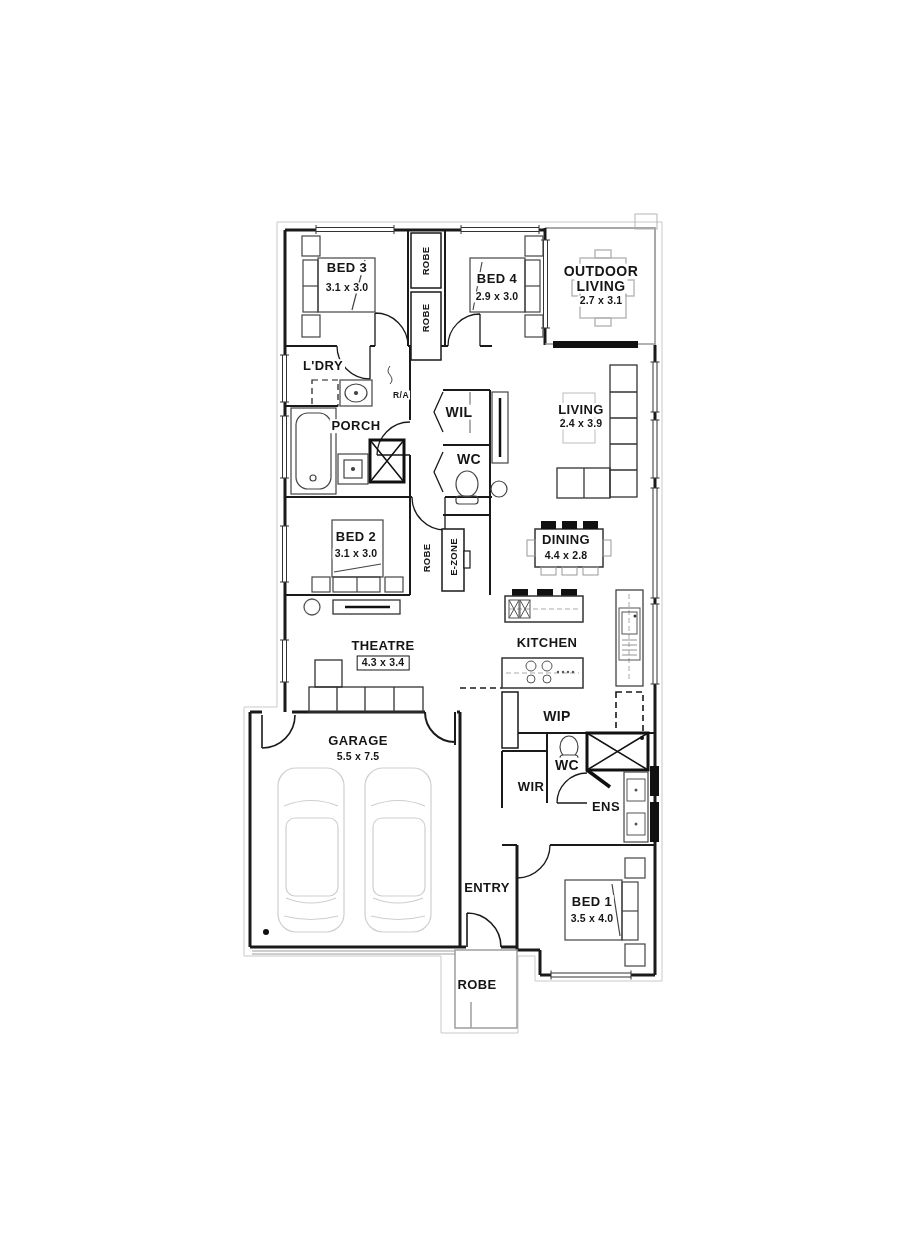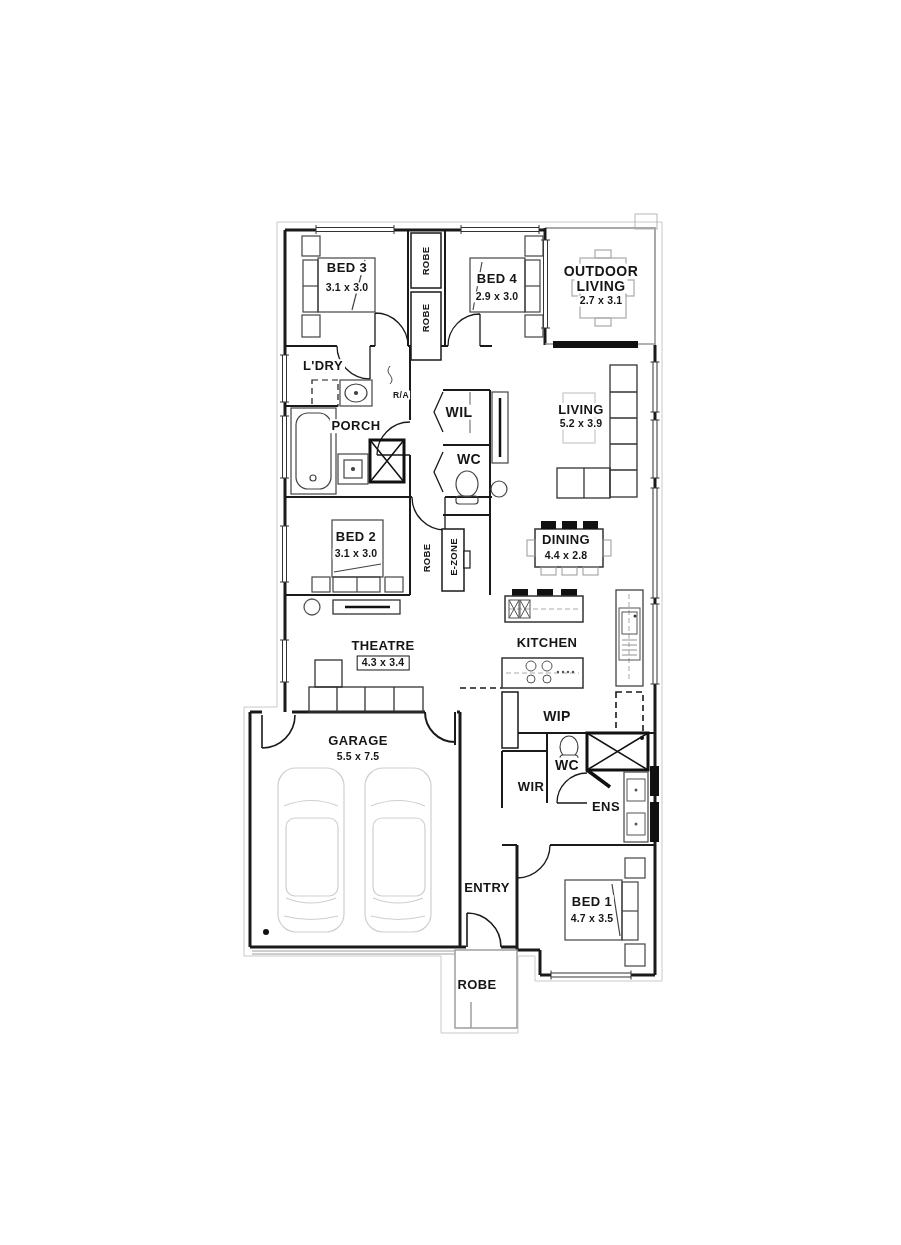--- a/index.html
+++ b/index.html
@@ -310,21 +310,21 @@
 <div class="lbl mid" style="left:601px;top:286px">LIVING</div>
 <div class="lbl dims" style="left:601px;top:301px">2.7 x 3.1</div>
 
 <div class="lbl" style="left:323px;top:366px">L'DRY</div>
 <div class="lbl tiny" style="left:401px;top:379px">R/A</div>
 <div class="lbl" style="left:356px;top:426px">PORCH</div>
 <div class="lbl mid" style="left:459px;top:412px">WIL</div>
 <div class="lbl mid" style="left:469px;top:459px">WC</div>
 
 <div class="lbl" style="left:581px;top:410px">LIVING</div>
-<div class="lbl dims" style="left:581px;top:424px">5.2 x 3.9</div>
+<div class="lbl dims" style="left:581px;top:424px">2.4 x 3.9</div>
 
 <div class="lbl" style="left:356px;top:537px">BED 2</div>
 <div class="lbl dims" style="left:356px;top:554px">3.1 x 3.0</div>
 
 <div class="lbl vert" style="left:427px;top:558px">ROBE</div>
 <div class="lbl vert" style="left:454px;top:557px">E-ZONE</div>
 
 <div class="lbl" style="left:566px;top:540px">DINING</div>
 <div class="lbl dims" style="left:566px;top:556px">4.4 x 2.8</div>
 
@@ -336,17 +336,17 @@
 
 <div class="lbl" style="left:358px;top:741px">GARAGE</div>
 <div class="lbl dims" style="left:358px;top:757px">5.5 x 7.5</div>
 
 <div class="lbl mid" style="left:567px;top:765px">WC</div>
 <div class="lbl" style="left:531px;top:787px">WIR</div>
 <div class="lbl" style="left:606px;top:807px">ENS</div>
 <div class="lbl" style="left:487px;top:888px">ENTRY</div>
 
 <div class="lbl" style="left:592px;top:902px">BED 1</div>
-<div class="lbl dims" style="left:592px;top:919px">4.7 x 3.5</div>
+<div class="lbl dims" style="left:592px;top:919px">3.5 x 4.0</div>
 
 <div class="lbl nobg" style="left:477px;top:985px">ROBE</div>
 
 </div>
 
 </body></html>

